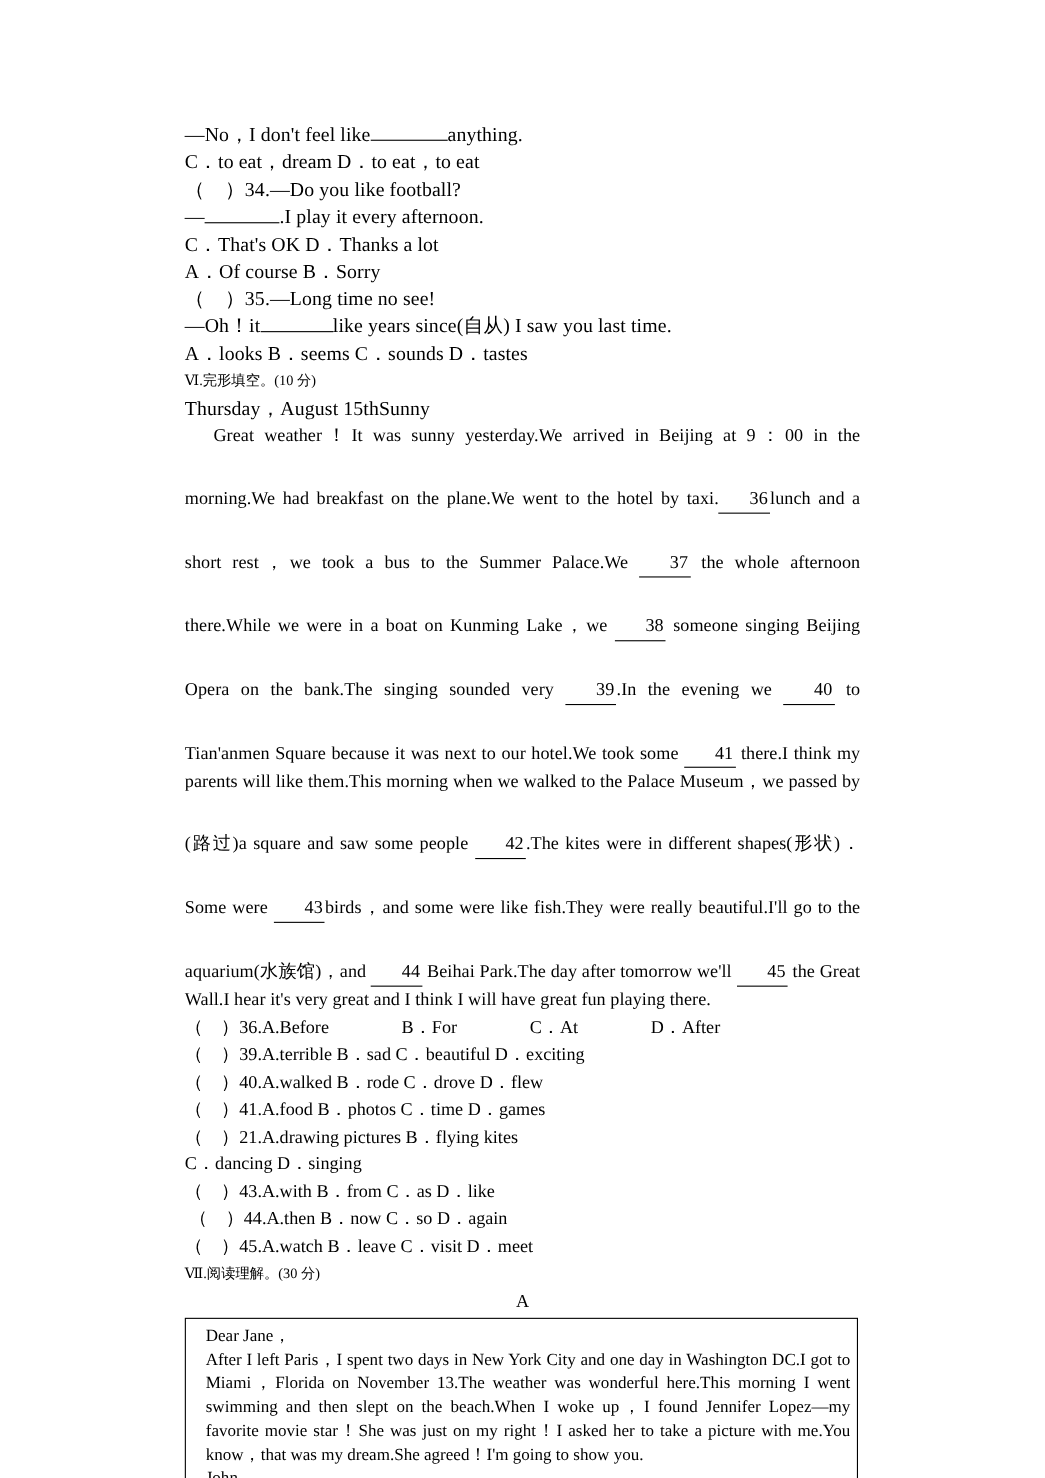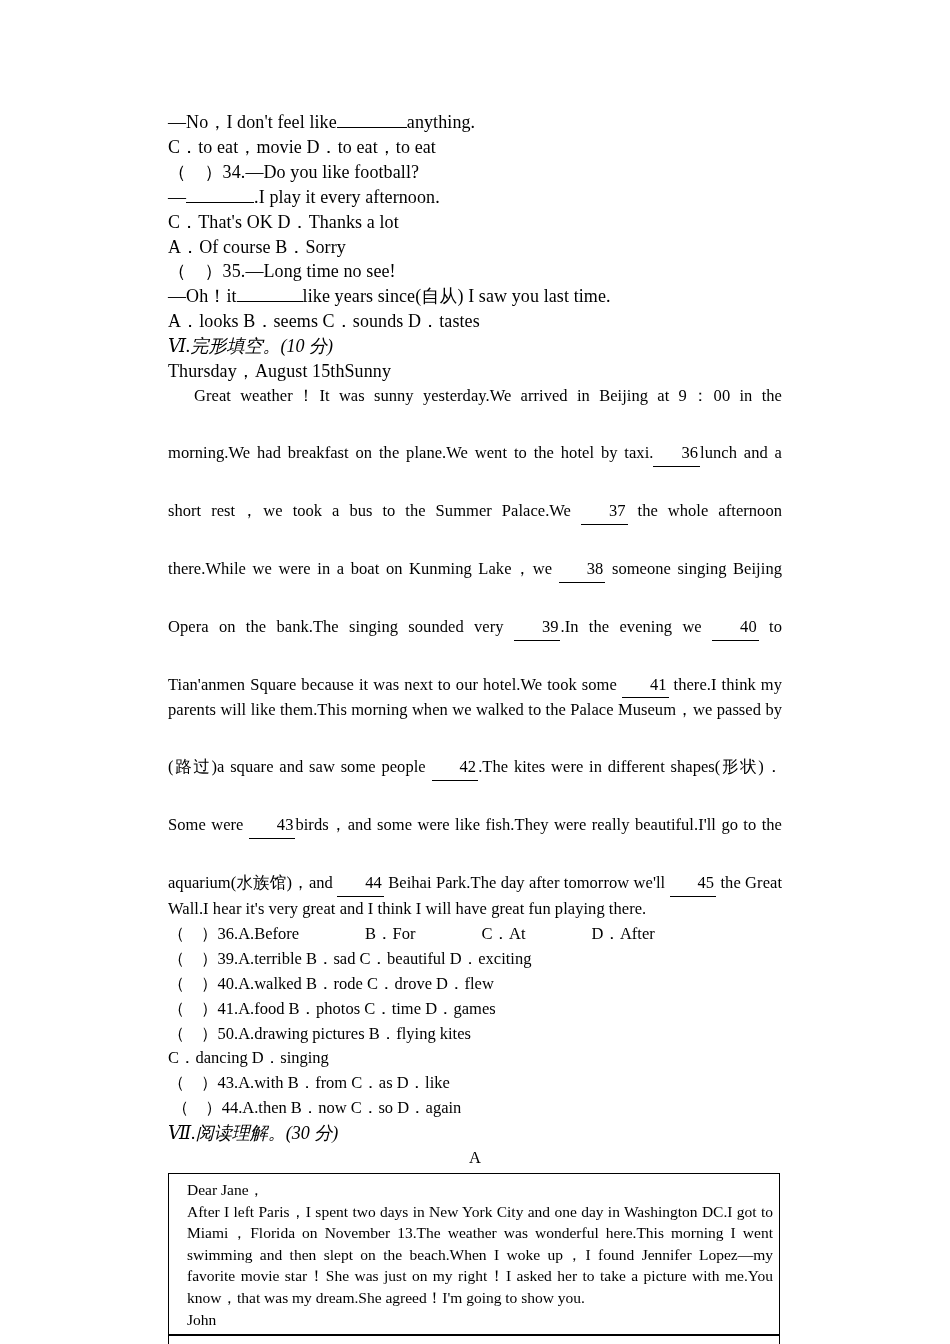--- a/index.html
+++ b/index.html
@@ -63,24 +63,23 @@
     min-width: 26px;
     margin-top: 32px;
   }
 
   .mcq-line {
     font-size: 16.5px;
     line-height: 24.9px;
     white-space: pre;
   }
   .section-head {
-    font-size: 18px;
+    font-size: 13px;
     line-height: 24.9px;
     white-space: pre;
-    font-style: italic;
   }
   .centered {
     text-align: center;
     font-size: 16.5px;
     line-height: 24.9px;
     width: 614px;
   }
   .letterbox {
     border: 1px solid #000;
     width: 612px;
@@ -106,44 +105,45 @@
     margin: 0;
   }
 </style>
 </head>
 <body>
 
 <div id="page">
   <div class="content">
 
     <div class="line"><span>—No，I don't feel like</span><span class="blank w70"></span><span>anything.</span></div>
-    <div class="line">C．to eat，movie D．to eat，to eat</div>
+    <div class="line">C．to eat，dream D．to eat，to eat</div>
 
     <div class="line">（    ）34.—Do you like football?</div>
     <div class="line"><span>—</span><span class="blank w68"></span><span>.I play it every afternoon.</span></div>
     <div class="line">C．That's OK D．Thanks a lot</div>
     <div class="line">A．Of course B．Sorry</div>
 
     <div class="line">（    ）35.—Long time no see!</div>
     <div class="line"><span>—Oh！it</span><span class="blank w66"></span><span>like years since(自从) I saw you last time.</span></div>
     <div class="line">A．looks B．seems C．sounds D．tastes</div>
 
     <div class="section-head">Ⅵ.完形填空。(10 分)</div>
     <div class="line">Thursday，August 15thSunny</div>
 
     <p class="passage"><span>Great weather！It was sunny yesterday.We arrived in Beijing at 9：00 in the morning.We had breakfast on the plane.We went to the hotel by taxi.</span><span class="numblank">36</span><span>lunch and a short rest，we took a bus to the Summer Palace.We</span> <span class="numblank">37</span> <span>the whole afternoon there.While we were in a boat on Kunming Lake，we</span> <span class="numblank">38</span> <span>someone singing Beijing Opera on the bank.The singing sounded very</span> <span class="numblank">39</span><span>.In the evening we</span> <span class="numblank">40</span> <span>to Tian'anmen Square because it was next to our hotel.We took some</span> <span class="numblank">41</span> <span>there.I think my parents will like them.This morning when we walked to the Palace Museum，we passed by (路过)a square and saw some people</span> <span class="numblank">42</span><span>.The kites were in different shapes(形状)．Some were</span> <span class="numblank">43</span><span>birds，and some were like fish.They were really beautiful.I'll go to the aquarium(水族馆)，and</span> <span class="numblank">44</span> <span>Beihai Park.The day after tomorrow we'll</span> <span class="numblank">45</span> <span>the Great Wall.I hear it's very great and I think I will have great fun playing there.</span></p>
 
     <div class="mcq-line">（    ）36.A.Before                B．For                C．At                D．After</div>
     <div class="mcq-line">（    ）39.A.terrible B．sad C．beautiful D．exciting</div>
     <div class="mcq-line">（    ）40.A.walked B．rode C．drove D．flew</div>
     <div class="mcq-line">（    ）41.A.food B．photos C．time D．games</div>
-    <div class="mcq-line">（    ）50.A.drawing pictures B．flying kites</div>
+    <div class="mcq-line">（    ）21.A.drawing pictures B．flying kites</div>
     <div class="mcq-line">C．dancing D．singing</div>
     <div class="mcq-line">（    ）43.A.with B．from C．as D．like</div>
     <div class="mcq-line"> （    ）44.A.then B．now C．so D．again</div>
+    <div class="mcq-line">（    ）45.A.watch B．leave C．visit D．meet</div>
 
     <div class="section-head">Ⅶ.阅读理解。(30 分)</div>
     <div class="centered">A</div>
 
     <div class="letterbox">
       <p class="nojust">Dear Jane，</p>
       <p>After I left Paris，I spent two days in New York City and one day in Washington DC.I got to Miami，Florida on November 13.The weather was wonderful here.This morning I went swimming and then slept on the beach.When I woke up，I found Jennifer Lopez—my favorite movie star！She was just on my right！I asked her to take a picture with me.You know，that was my dream.She agreed！I'm going to show you.</p>
       <p class="sign">John</p>
     </div>
 

